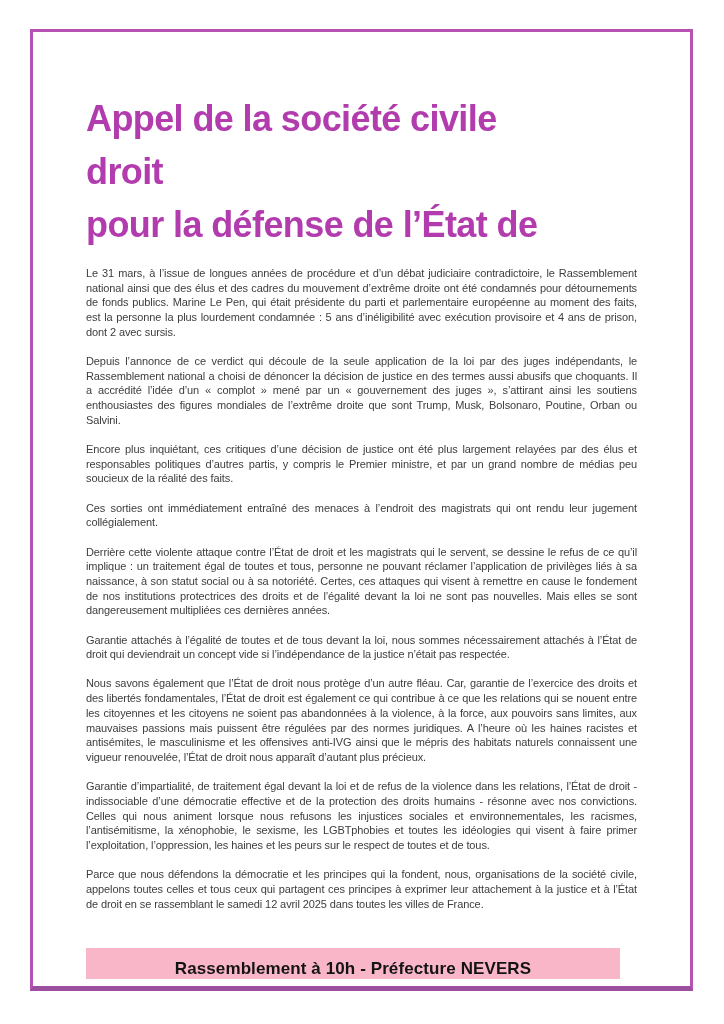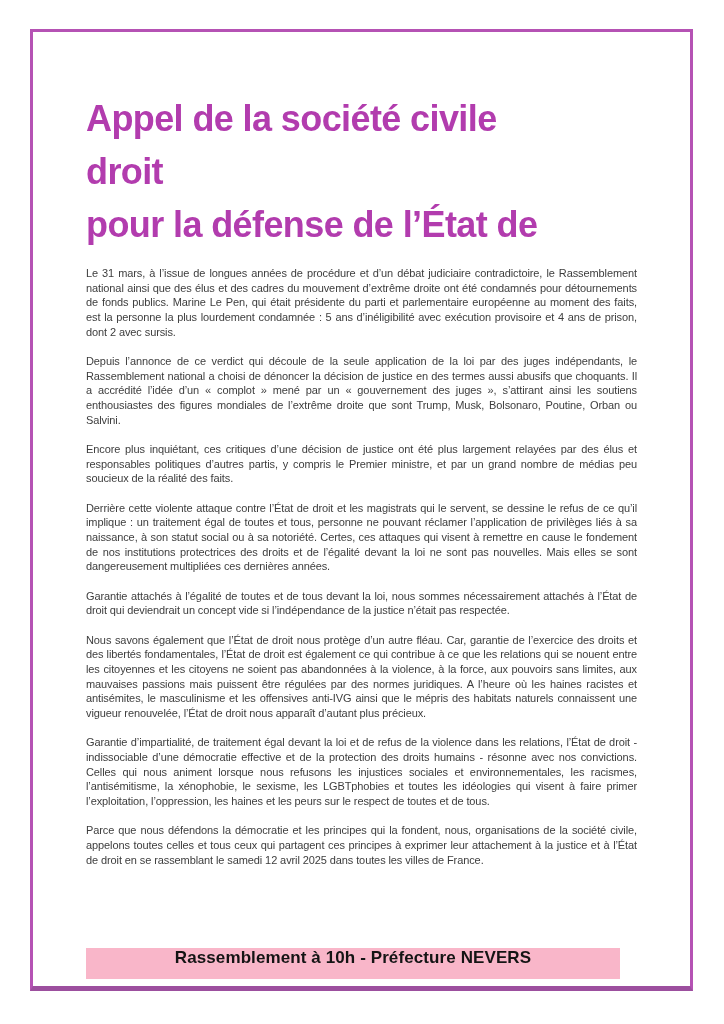--- a/index.html
+++ b/index.html
@@ -58,21 +58,21 @@
     text-align: justify;
   }
   .banner {
     position: absolute;
     left: 53px;
     right: 70px;
     bottom: 7px;
     height: 31px;
     background: #f9b6c9;
     display: flex;
-    align-items: flex-start;
+    align-items: flex-end;
     justify-content: center;
   }
   .banner-text {
     color: #141414;
     font-size: 17px;
     font-weight: bold;
     letter-spacing: 0.1px;
     white-space: nowrap;
   }
 </style>
@@ -86,20 +86,21 @@
       <h1 class="title">
         <span class="title-line">Appel de la société civile</span>
         <span class="title-line">droit</span>
         <span class="title-line">pour la défense de l’État de</span>
       </h1>
 
       <div class="body-text">
         <p>Le 31 mars, à l’issue de longues années de procédure et d’un débat judiciaire contradictoire, le Rassemblement national ainsi que des élus et des cadres du mouvement d’extrême droite ont été condamnés pour détournements de fonds publics. Marine Le Pen, qui était présidente du parti et parlementaire européenne au moment des faits, est la personne la plus lourdement condamnée : 5 ans d’inéligibilité avec exécution provisoire et 4 ans de prison, dont 2 avec sursis.</p>
         <p>Depuis l’annonce de ce verdict qui découle de la seule application de la loi par des juges indépendants, le Rassemblement national a choisi de dénoncer la décision de justice en des termes aussi abusifs que choquants. Il a accrédité l’idée d’un « complot » mené par un « gouvernement des juges », s’attirant ainsi les soutiens enthousiastes des figures mondiales de l’extrême droite que sont Trump, Musk, Bolsonaro, Poutine, Orban ou Salvini.</p>
         <p>Encore plus inquiétant, ces critiques d’une décision de justice ont été plus largement relayées par des élus et responsables politiques d’autres partis, y compris le Premier ministre, et par un grand nombre de médias peu soucieux de la réalité des faits.</p>
+        <p>Ces sorties ont immédiatement entraîné des menaces à l’endroit des magistrats qui ont rendu leur jugement collégialement.</p>
         <p>Derrière cette violente attaque contre l’État de droit et les magistrats qui le servent, se dessine le refus de ce qu’il implique : un traitement égal de toutes et tous, personne ne pouvant réclamer l’application de privilèges liés à sa naissance, à son statut social ou à sa notoriété. Certes, ces attaques qui visent à remettre en cause le fondement de nos institutions protectrices des droits et de l’égalité devant la loi ne sont pas nouvelles. Mais elles se sont dangereusement multipliées ces dernières années.</p>
         <p>Garantie attachés à l’égalité de toutes et de tous devant la loi, nous sommes nécessairement attachés à l’État de droit qui deviendrait un concept vide si l’indépendance de la justice n’était pas respectée.</p>
         <p>Nous savons également que l’État de droit nous protège d’un autre fléau. Car, garantie de l’exercice des droits et des libertés fondamentales, l’État de droit est également ce qui contribue à ce que les relations qui se nouent entre les citoyennes et les citoyens ne soient pas abandonnées à la violence, à la force, aux pouvoirs sans limites, aux mauvaises passions mais puissent être régulées par des normes juridiques. A l’heure où les haines racistes et antisémites, le masculinisme et les offensives anti-IVG ainsi que le mépris des habitats naturels connaissent une vigueur renouvelée, l’État de droit nous apparaît d’autant plus précieux.</p>
         <p>Garantie d’impartialité, de traitement égal devant la loi et de refus de la violence dans les relations, l’État de droit - indissociable d’une démocratie effective et de la protection des droits humains - résonne avec nos convictions. Celles qui nous animent lorsque nous refusons les injustices sociales et environnementales, les racismes, l’antisémitisme, la xénophobie, le sexisme, les LGBTphobies et toutes les idéologies qui visent à faire primer l’exploitation, l’oppression, les haines et les peurs sur le respect de toutes et de tous.</p>
         <p>Parce que nous défendons la démocratie et les principes qui la fondent, nous, organisations de la société civile, appelons toutes celles et tous ceux qui partagent ces principes à exprimer leur attachement à la justice et à l’État de droit en se rassemblant le samedi 12 avril 2025 dans toutes les villes de France.</p>
       </div>
 
     </div>
 
     <div class="banner">

